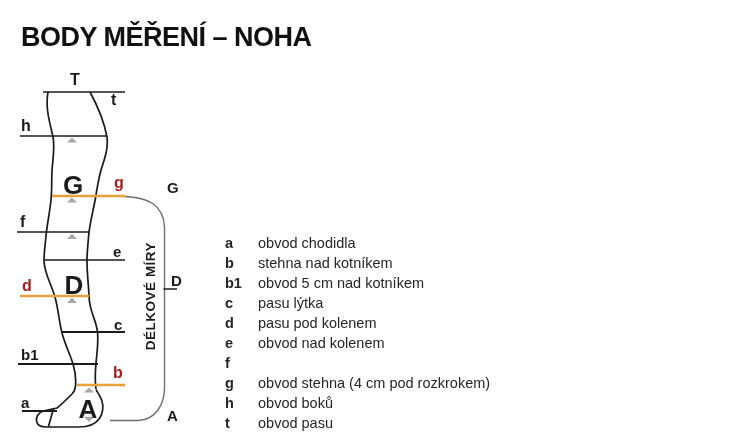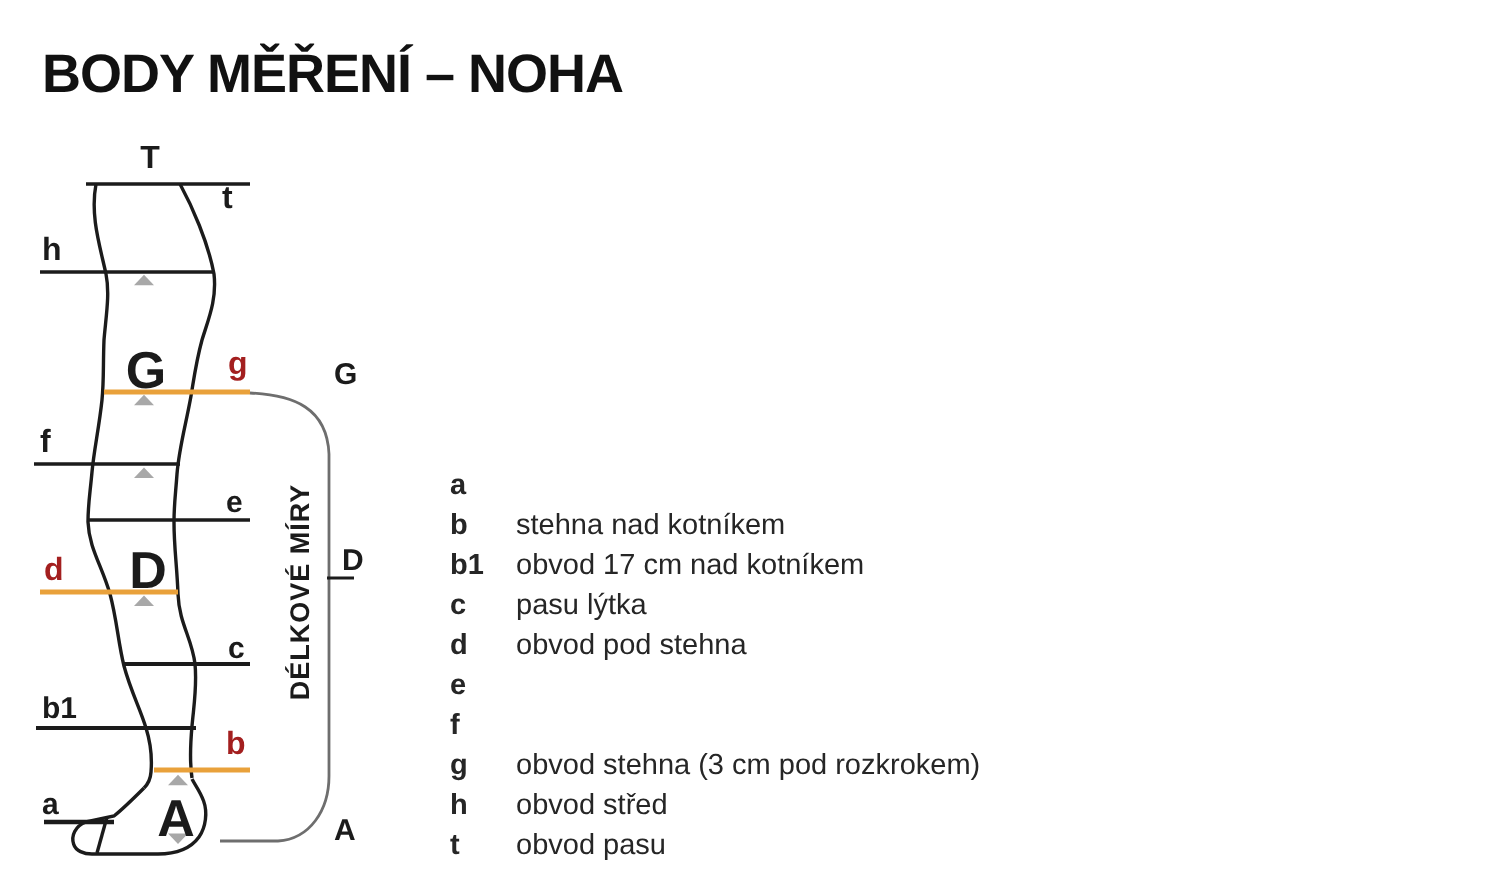--- a/index.html
+++ b/index.html
@@ -82,50 +82,52 @@
   <span class="lbl med red" style="left:113px;top:365px">b</span>
   <span class="lbl sm" style="left:21px;top:395px">a</span>
   <span class="lbl big center" style="left:88px;top:396px">A</span>
   <span class="lbl sm" style="left:167px;top:408px">A</span>
 
   <span class="axis-label">DÉLKOVÉ MÍRY</span>
 
   <div class="legend">
     <div class="legend-row">
       <span class="legend-letter">a</span>
+      <span class="legend-text">obvod chodidla</span>
     </div>
     <div class="legend-row">
       <span class="legend-letter">b</span>
       <span class="legend-text">stehna nad kotníkem</span>
     </div>
     <div class="legend-row">
       <span class="legend-letter">b1</span>
-      <span class="legend-text">obvod 17 cm nad kotníkem</span>
+      <span class="legend-text">obvod 5 cm nad kotníkem</span>
     </div>
     <div class="legend-row">
       <span class="legend-letter">c</span>
       <span class="legend-text">pasu lýtka</span>
     </div>
     <div class="legend-row">
       <span class="legend-letter">d</span>
-      <span class="legend-text">obvod pod stehna</span>
+      <span class="legend-text">pasu pod kolenem</span>
     </div>
     <div class="legend-row">
       <span class="legend-letter">e</span>
+      <span class="legend-text">obvod nad kolenem</span>
     </div>
     <div class="legend-row">
       <span class="legend-letter">f</span>
     </div>
     <div class="legend-row">
       <span class="legend-letter">g</span>
-      <span class="legend-text">obvod stehna (3 cm pod rozkrokem)</span>
+      <span class="legend-text">obvod stehna (4 cm pod rozkrokem)</span>
     </div>
     <div class="legend-row">
       <span class="legend-letter">h</span>
-      <span class="legend-text">obvod střed</span>
+      <span class="legend-text">obvod boků</span>
     </div>
     <div class="legend-row">
       <span class="legend-letter">t</span>
       <span class="legend-text">obvod pasu</span>
     </div>
   </div>
 
 </div>
 
 </body></html>

